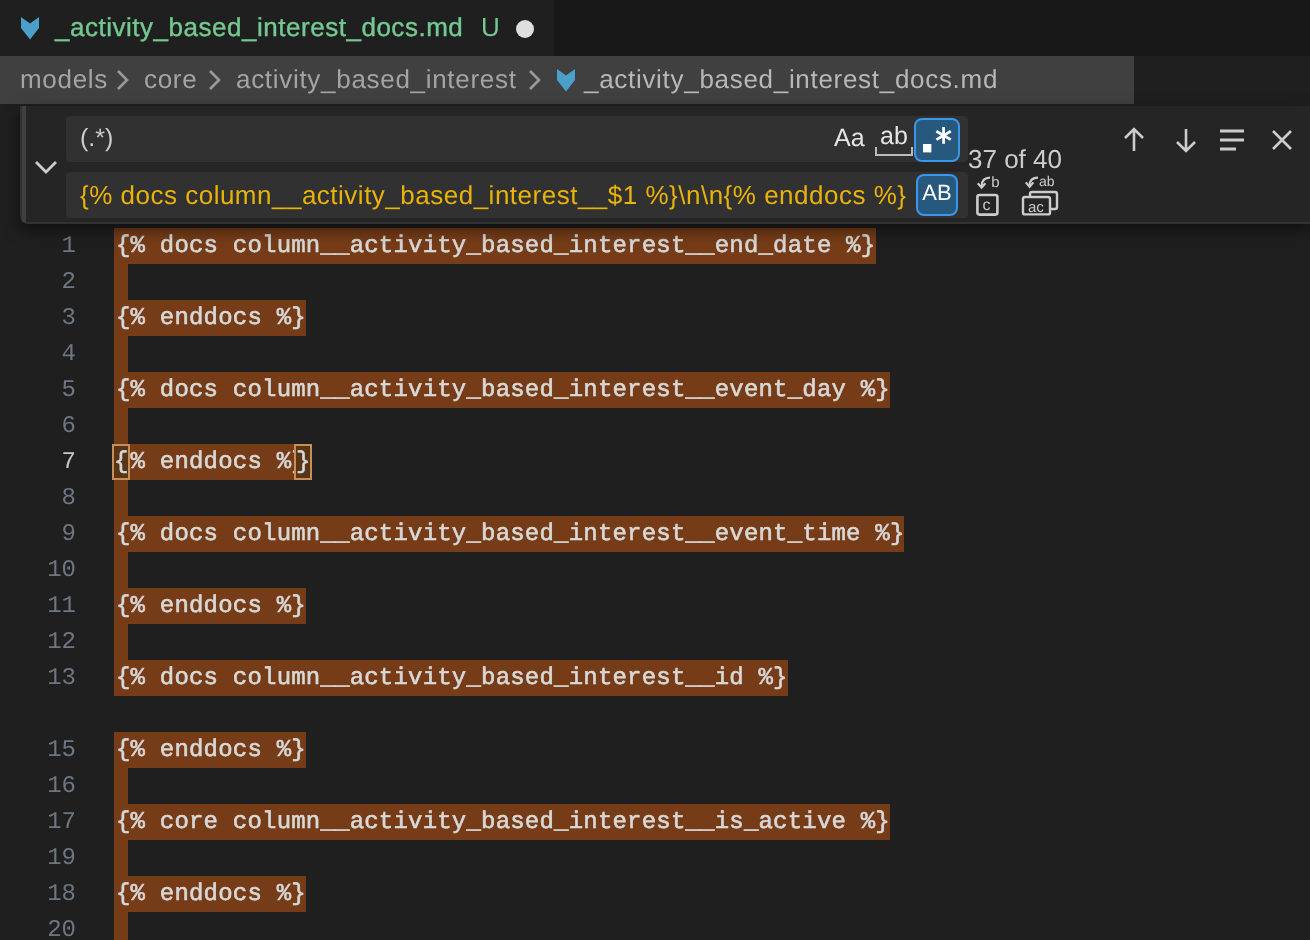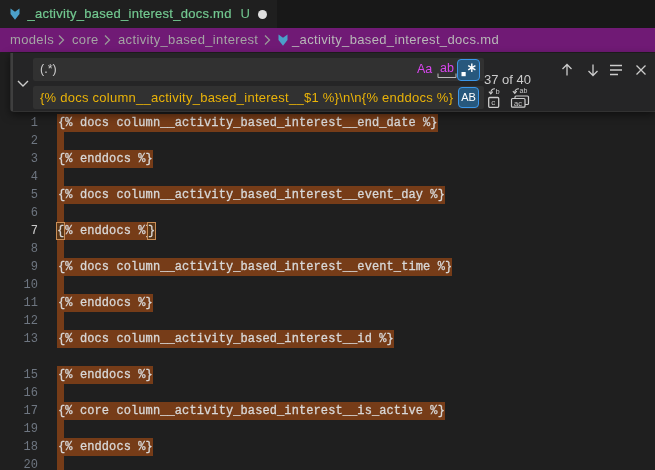--- a/index.html
+++ b/index.html
@@ -6,21 +6,21 @@
   html,body { width:655px; height:470px; overflow:hidden; background:#1f1f1f;
     font-family:"Liberation Sans", sans-serif; }
   
   .tabbar { position:absolute; left:0; top:0; width:655px; height:28px; background:#181818; }
   .tab { position:absolute; left:0; top:0; width:277px; height:28px; background:#1f1f1f; }
   .tab svg.md { position:absolute; left:10px; top:8px; }
   .tab .fname { position:absolute; left:27.5px; top:0; line-height:28px; font-size:13px; letter-spacing:0.26px; color:#73c991; -webkit-text-stroke:0.2px #73c991; }
   .tab .u { position:absolute; left:240.5px; top:0; line-height:28px; font-size:13px; color:#73c991; }
   .tab .dot { position:absolute; left:258px; top:9.5px; width:9px; height:9px; border-radius:50%; background:#dfdfdf; }
   
-  .crumbs { position:absolute; left:0; top:28px; width:655px; height:24px; background:#701a75;
+  .crumbs { position:absolute; left:0; top:28px; width:567px; height:24px; background:#404040;
     font-size:13px; letter-spacing:0.35px; color:#a4a4a4; }
   .crumbs span.it { position:absolute; top:0; line-height:24px; }
   .crumbs svg { position:absolute; }
   
   .editor { position:absolute; left:0; top:52px; width:655px; height:418px; background:#1f1f1f;
     font-family:"Liberation Mono", monospace; font-size:12px; letter-spacing:0.1px; }
   .row { position:absolute; left:0; height:18px; width:655px; }
   .ln { position:absolute; left:0; top:0; width:38px; text-align:right; line-height:18px;
     color:#6e7681; font-size:12px; letter-spacing:0; }
   .ln.cur { color:#c8c8c8; }
@@ -33,21 +33,21 @@
     -webkit-text-stroke:0.3px #d8d8d8; }
   
   .findw { position:absolute; left:10px; top:53px; width:645px; height:59px; background:#252526;
     border:1px solid #323232; border-top:none; border-right:none;
     border-bottom-left-radius:4px; box-shadow:0 3px 8px rgba(0,0,0,.5); }
   .findw .sash { position:absolute; left:0; top:0; width:2px; height:58px; background:#3f3f3f; }
   .finput { position:absolute; left:22px; top:5px; width:451px; height:23px; background:#313131;
     border-radius:2px; color:#cccccc; font-size:12.5px; line-height:23px; padding-left:7px; white-space:pre; }
   .rinput { position:absolute; left:22px; top:33px; width:451px; height:23px; background:#313131;
     border-radius:2px; color:#eab308; font-size:13px; letter-spacing:0.25px; line-height:23px; padding-left:7px; white-space:pre; overflow:hidden; }
-  .tg { position:absolute; color:#d946ef; font-size:12.5px; }
+  .tg { position:absolute; color:#e5e5e5; font-size:12.5px; }
   .tgAa { left:406px; top:5px; line-height:23px; }
   .tgab { left:427px; top:5px; line-height:21px; height:20px; width:18px; text-align:center; display:inline-block; }
   .tgre { left:446px; top:6px; width:23px; height:22px; background:#27587d; border:1px solid #3b97ea;
     border-radius:4px; }
   .tgAB { left:447px; top:34px; width:21px; height:21px; background:#27587d; border:1px solid #3b97ea;
     border-radius:4px; color:#ffffff; font-size:11px; text-align:center; line-height:19px; }
   .cnt { position:absolute; left:473px; top:15px; line-height:23px; font-size:13px; color:#cccccc; }
   .ic { position:absolute; }
 </style>
 </head>

